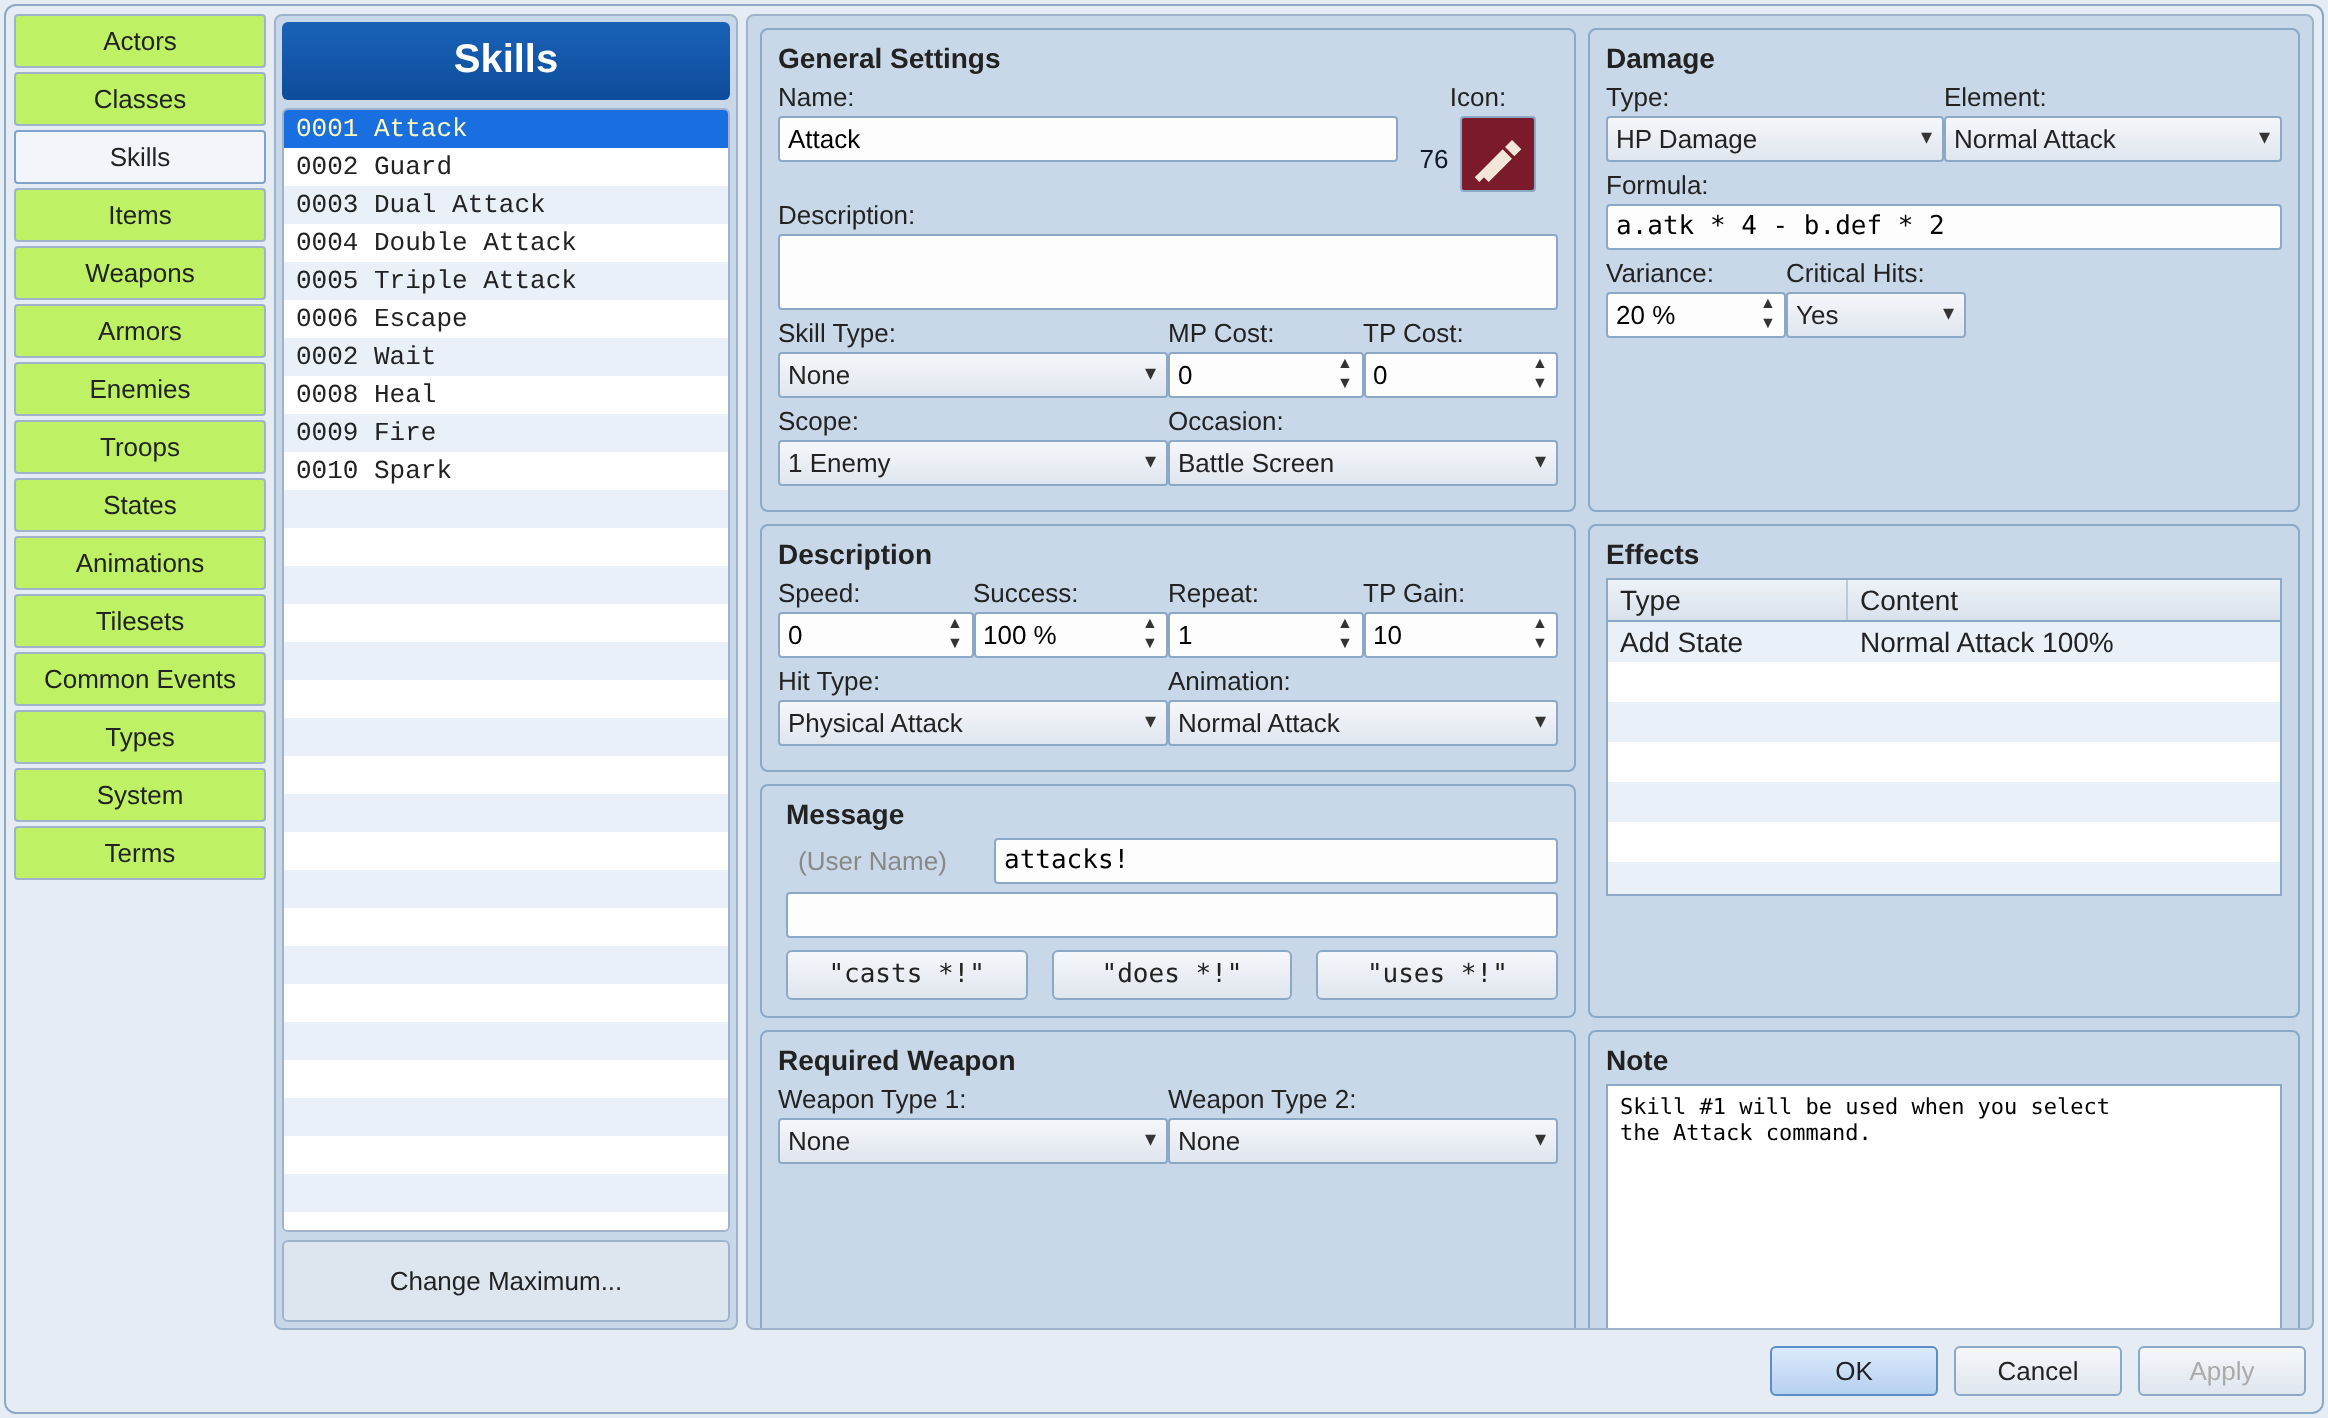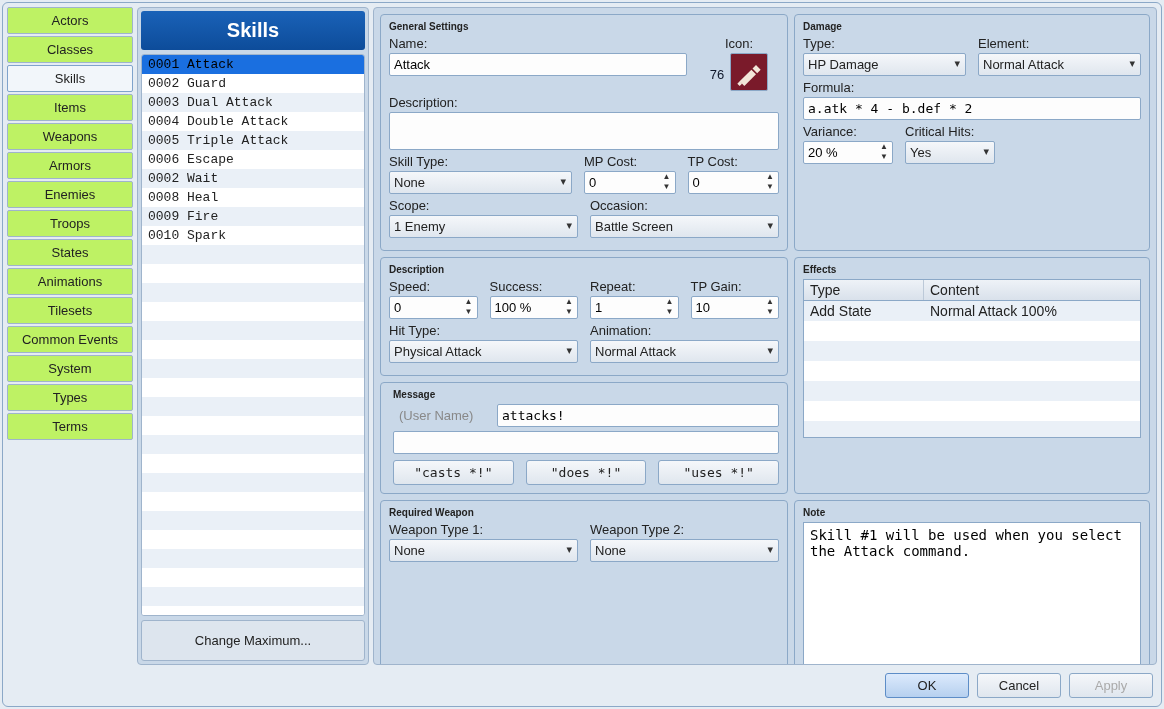--- a/index.html
+++ b/index.html
@@ -69,21 +69,21 @@
   overflow: hidden;
   font-family: "Consolas", "Courier New", monospace;
   font-size: 13px;
 }
 .skill-row {
   padding: 2px 6px;
   white-space: pre;
 }
 .skill-row:nth-child(odd) { background: #eaf0f7; }
 .skill-row:nth-child(even) { background: #ffffff; }
-.skill-row.selected { background: #1a6fe0; color: #000000; }
+.skill-row.selected { background: #1a6fe0; color: #fef9c3; }
 .skill-blank { height: 19px; }
 .change-max {
   margin-top: 4px;
   padding: 12px;
   border: 1px solid #9fb4cc;
   border-radius: 3px;
   background: #dde5ee;
   text-align: center;
   cursor: pointer;
 }
@@ -98,22 +98,22 @@
   grid-auto-rows: min-content;
   gap: 6px;
   overflow: hidden;
 }
 .group {
   border: 1px solid #8ba8c7;
   border-radius: 4px;
   padding: 6px 8px 8px 8px;
   background: #c9d8e8;
 }
-.group-title { font-weight: bold; margin-bottom: 4px; font-size: 10px; }
-.field-row { display: flex; gap: 12px; margin-bottom: 4px; }
+.group-title { font-weight: bold; margin-bottom: 4px; font-size: 14px; }
+.field-row { display: flex; margin-bottom: 4px; }
 .field { display: flex; flex-direction: column; flex: 1; }
 .lbl { font-size: 13px; margin-bottom: 2px; }
 .input, .select, .spin, .textarea {
   border: 1px solid #8ba8c7;
   background: #fdfdfd;
   border-radius: 2px;
   padding: 3px 4px;
   font-family: inherit;
   font-size: 13px;
 }
@@ -191,21 +191,21 @@
 .eff-row:nth-child(even){ background:#fff; }
 .c1 { width: 120px; }
 .c2 { flex:1; }
 .note-area {
   width:100%;
   height:150px;
   border:1px solid #8ba8c7;
   background:#fff;
   padding:4px 6px;
   font-family:"Consolas",monospace;
-  font-size:14px;
+  font-size:11px;
   resize:none;
   white-space:pre-wrap;
 }
 .footer {
   display:flex;
   justify-content:flex-end;
   gap:8px;
   padding:8px;
 }
 .btn {
@@ -240,22 +240,22 @@
         <div class="tab active">Skills</div>
         <div class="tab">Items</div>
         <div class="tab">Weapons</div>
         <div class="tab">Armors</div>
         <div class="tab">Enemies</div>
         <div class="tab">Troops</div>
         <div class="tab">States</div>
         <div class="tab">Animations</div>
         <div class="tab">Tilesets</div>
         <div class="tab">Common Events</div>
+        <div class="tab">Types</div>
         <div class="tab">System</div>
-        <div class="tab">Types</div>
         <div class="tab">Terms</div>
       </div>
 
     <div class="list-col">
       <div class="list-header">Skills</div>
       <div class="skill-list" id="skill-list">
           <div class="skill-row selected">0001 Attack</div>
           <div class="skill-row">0002 Guard</div>
           <div class="skill-row">0003 Dual Attack</div>
           <div class="skill-row">0004 Double Attack</div>

